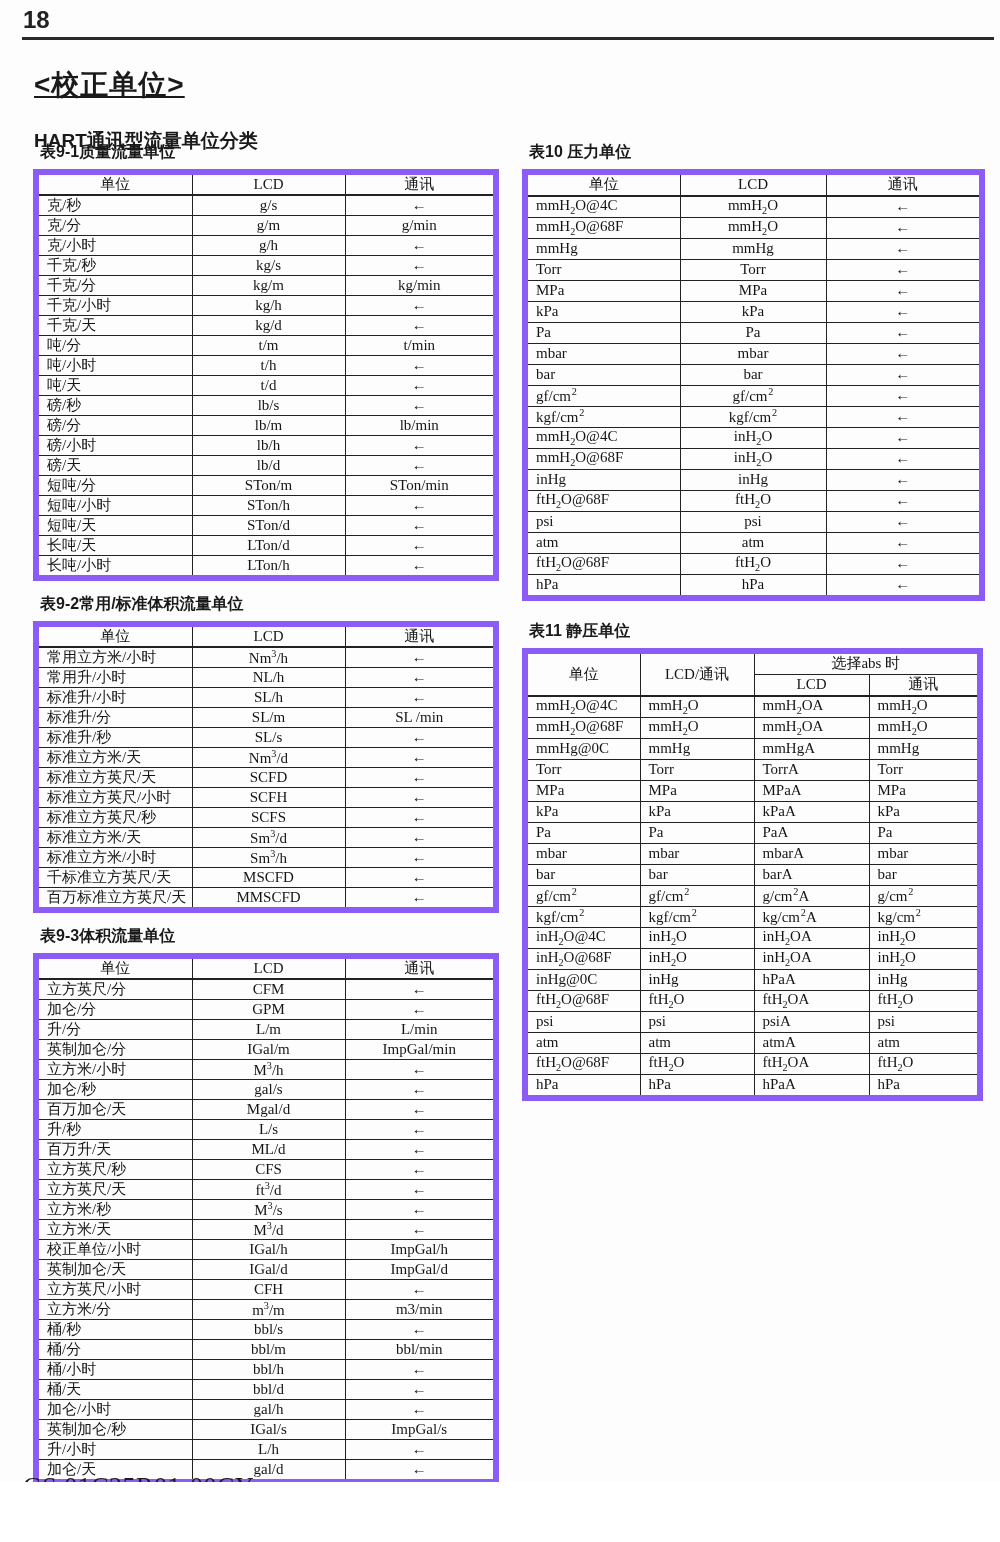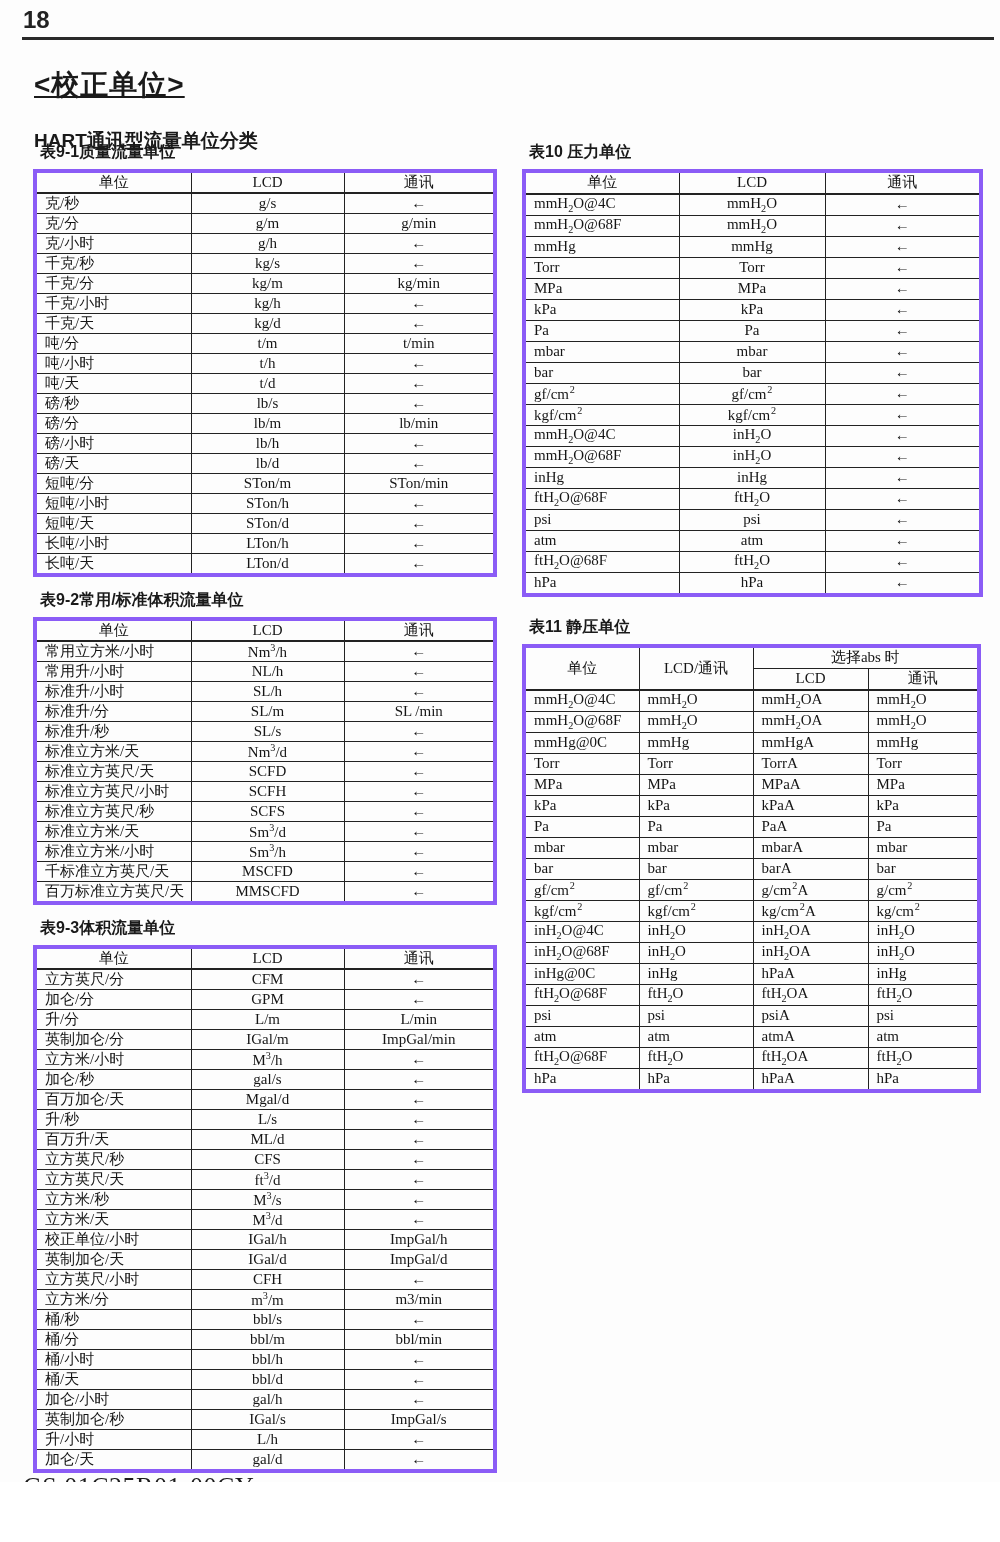--- a/index.html
+++ b/index.html
@@ -36,21 +36,21 @@
 
   .tbl-caption{
     font-family:"Liberation Sans", sans-serif;
     font-size:16px;font-weight:bold;color:#1a1a1a;
     margin:0 0 6px 7px;
   }
   .caption-gap{margin-top:13px;}
 
   table.units{
     border-collapse:collapse;table-layout:fixed;
-    border:4px solid #8b5cf6;
+    border:6px solid #8b5cf6;
     width:100%;
     margin-bottom:8px;
   }
   table.units th, table.units td{
     border:1px solid #222;
     font-size:15px;
     padding:0 4px;
     height:19px;
     line-height:1.05;
     overflow:hidden;
@@ -189,27 +189,27 @@
             <td class="c0">短吨/小时</td>
             <td class="c1">STon/h</td>
             <td class="c2">←</td>
           </tr>
           <tr>
             <td class="c0">短吨/天</td>
             <td class="c1">STon/d</td>
             <td class="c2">←</td>
           </tr>
           <tr>
+            <td class="c0">长吨/天</td>
+            <td class="c1">LTon/d</td>
+            <td class="c2">←</td>
+          </tr>
+          <tr>
             <td class="c0">长吨/小时</td>
             <td class="c1">LTon/h</td>
-            <td class="c2">←</td>
-          </tr>
-          <tr>
-            <td class="c0">长吨/天</td>
-            <td class="c1">LTon/d</td>
             <td class="c2">←</td>
           </tr>
         </tbody>
     </table>
 
     <div class="tbl-caption caption-gap">表9-2常用/标准体积流量单位</div>
     <table class="units t92">
       <colgroup>
           <col style="width:156px">
           <col style="width:153px">

